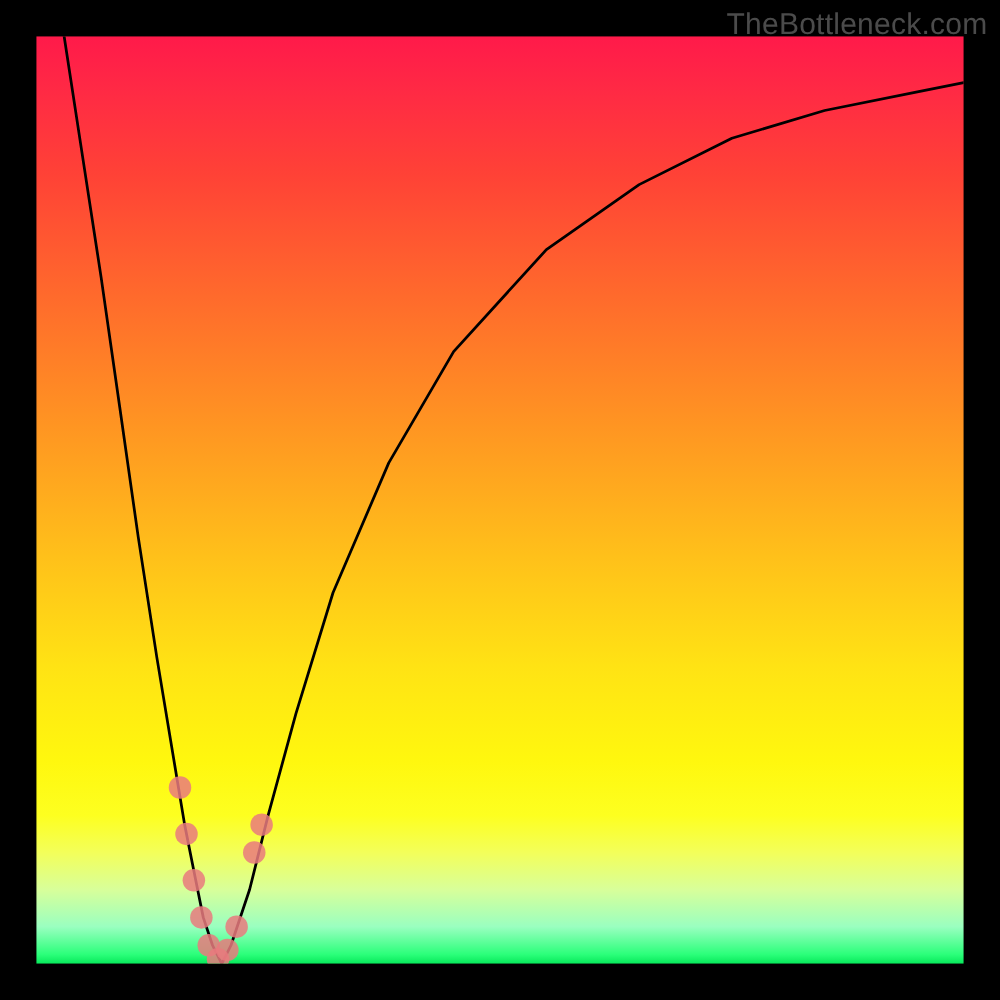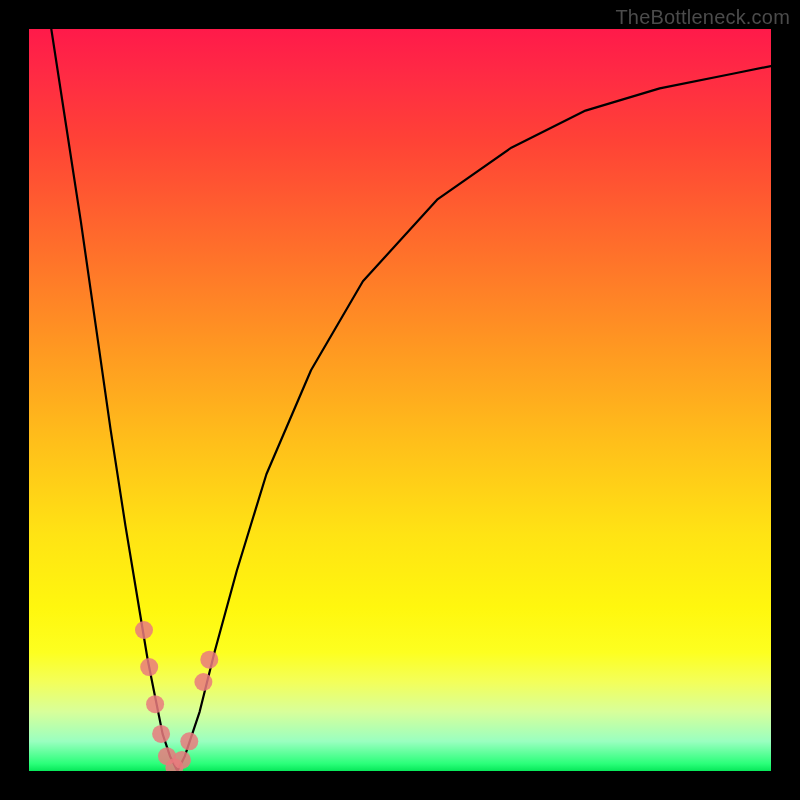--- a/index.html
+++ b/index.html
@@ -42,21 +42,21 @@
       #9affc0 96%,
       #2bff7a 99%,
       #07e85a 100%
     );
   }
   .watermark {
     position: absolute;
     top: 6px;
     right: 10px;
     color: #4b4b4b;
-    font-size: 20px;
+    font-size: 24px;
     font-weight: 500;
     letter-spacing: 0.2px;
     user-select: none;
   }
   svg.curve {
     position: absolute;
     inset: 0;
   }
 </style>
 </head>

